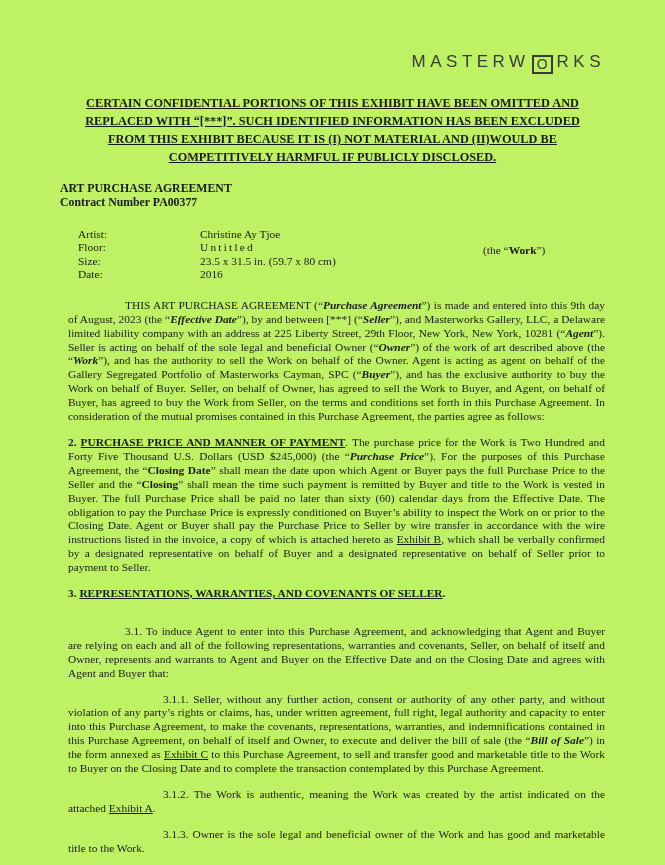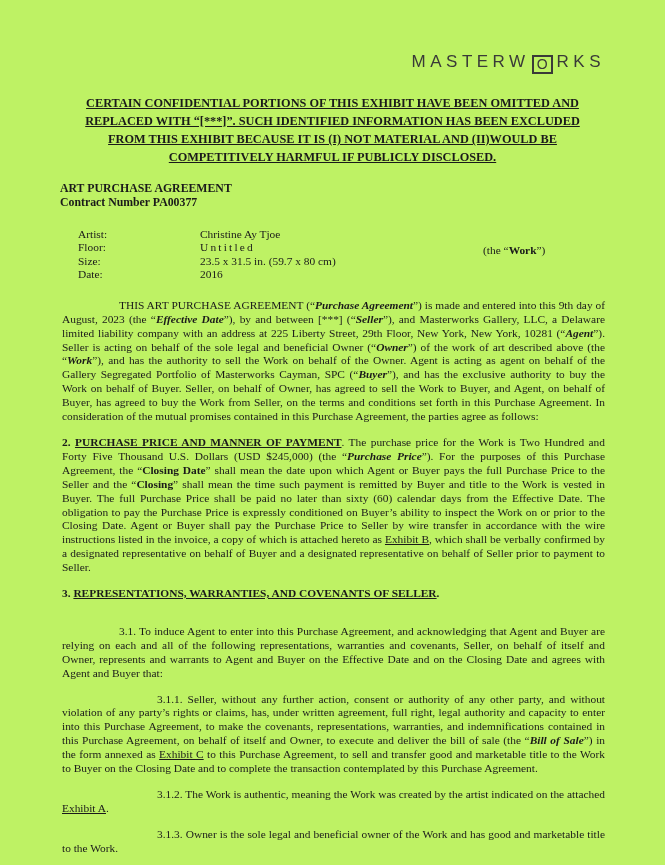--- a/index.html
+++ b/index.html
@@ -81,21 +81,21 @@
   .detail-value.spaced {
     letter-spacing: 2.2px;
   }
   .work-ref {
     position: absolute;
     left: 423px;
     top: 16px;
   }
   
   .para {
-    margin: 12px 0 0 2px;
+    margin: 12px 0 0 8px;
     text-align: justify;
   }
   .para.first {
     margin-top: 17px;
   }
   .para.gap-lg {
     margin-top: 24px;
   }
   .indent-1 { text-indent: 57px; }
   .indent-2 { text-indent: 95px; }

